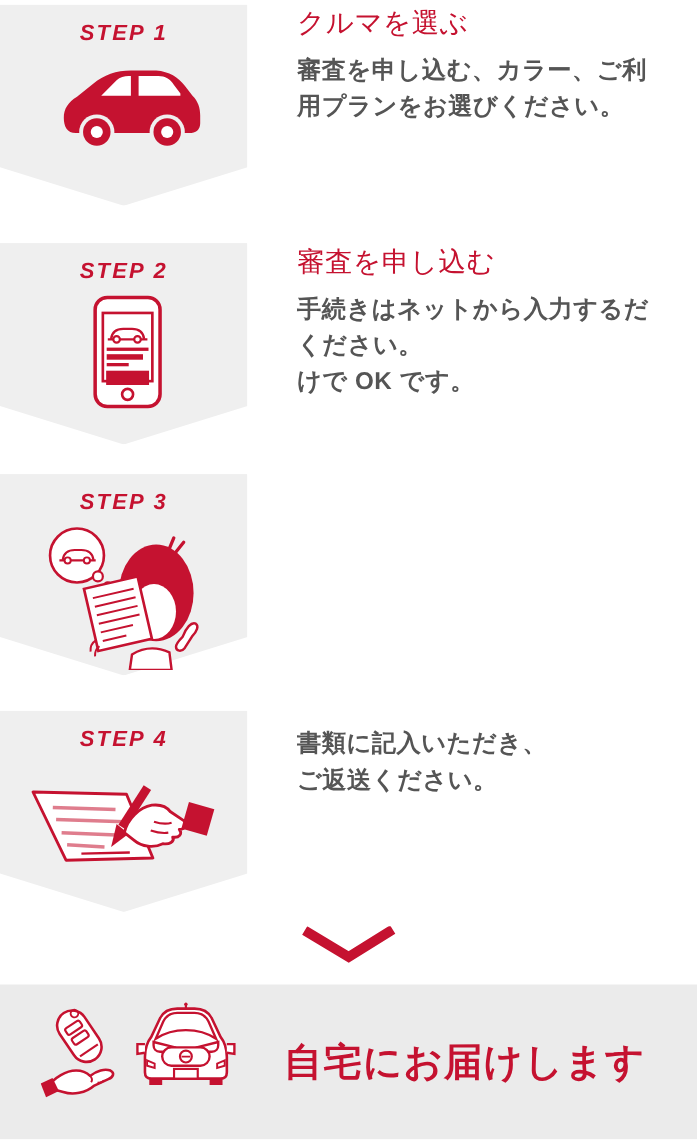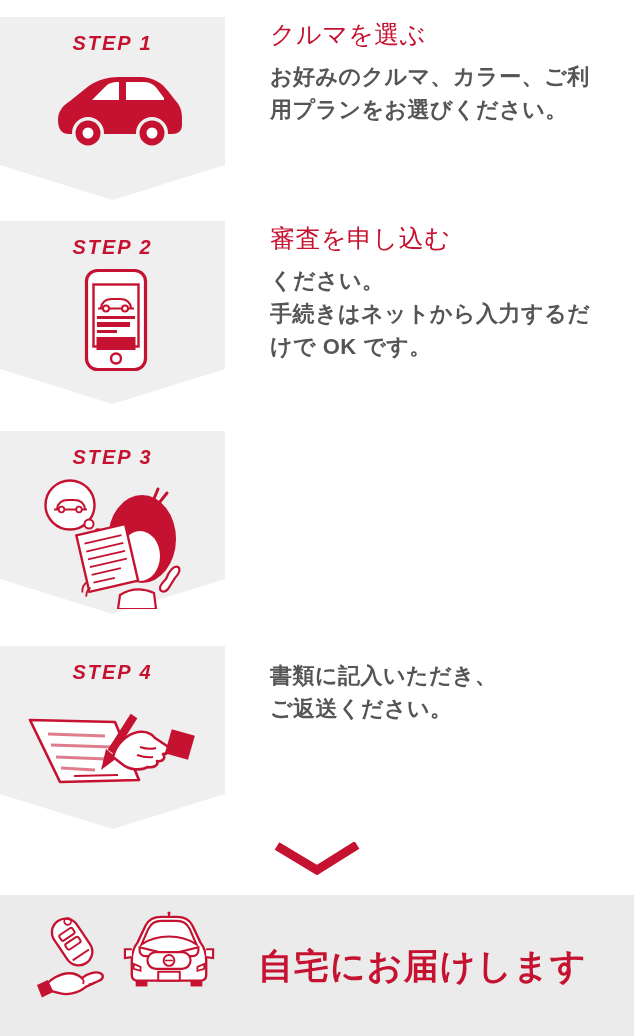--- a/index.html
+++ b/index.html
@@ -1,20 +1,20 @@
 <!DOCTYPE html>
 <html style="--accent: #c51230; --panel: #efefef; --footerbg: #ebebeb; --text: #555555;"><head>
 <meta charset="utf-8">
 <style>
   html,body{margin:0;padding:0;background:#fff;}
   body{font-family:"Liberation Sans","DejaVu Sans",sans-serif;}
   #page{position:relative;width:634px;height:1036px;background:#fff;overflow:hidden;}
 
   .step{position:absolute;left:0;width:634px;height:183px;}
-  .s1{top:17px;} .s2{top:221px;} .s3{top:431px;} .s4{top:646px;}
+  .s1{top:4px;} .s2{top:221px;} .s3{top:431px;} .s4{top:646px;}
 
   .pentagon{position:absolute;left:0;top:0;width:225px;height:183px;
     background:var(--panel,#efefef);
     clip-path:polygon(0 0,100% 0,100% 148px,50% 100%,0 148px);}
 
   .step-label{position:absolute;top:15px;left:0;width:225px;text-align:center;
     font-size:20px;font-weight:bold;font-style:italic;letter-spacing:2px;
     color:var(--accent,#c51230);}
 
   .icon-wrap{position:absolute;color:var(--accent,#c51230);line-height:0;}
@@ -54,21 +54,21 @@
           <circle cx="33" cy="66" r="12.5" fill="currentColor"></circle>
           <circle cx="33" cy="66" r="5.5" fill="#fff"></circle>
         <circle cx="97" cy="66" r="16" fill="#efefef"></circle>
           <circle cx="97" cy="66" r="12.5" fill="currentColor"></circle>
           <circle cx="97" cy="66" r="5.5" fill="#fff"></circle>
       </svg>
     </div>
     <div class="step-text">
       <div class="step-title">クルマを選ぶ</div>
       <div class="step-desc">
-        <span class="desc-line">お好みのクルマ、カラー、ご利</span>
+        <span class="desc-line">審査を申し込む、カラー、ご利</span>
         <span class="desc-line">用プランをお選びください。</span>
       </div>
     </div>
   </div>
 
   <div class="step s2">
     <div class="pentagon"></div>
     <div class="step-label">STEP 2</div>
     <div class="icon-wrap i2">
       <svg width="64" height="104" viewBox="0 0 64 104">
@@ -83,22 +83,22 @@
         <rect x="13" y="48" width="38" height="3" fill="currentColor"></rect>
         <rect x="13" y="54" width="33" height="5" fill="currentColor"></rect>
         <rect x="13" y="62" width="20" height="3" fill="currentColor"></rect>
         <rect x="12.5" y="69" width="39" height="13" fill="currentColor"></rect>
         <circle cx="32" cy="90.5" r="5" fill="none" stroke="currentColor" stroke-width="2.4"></circle>
       </svg>
     </div>
     <div class="step-text">
       <div class="step-title">審査を申し込む</div>
       <div class="step-desc">
+        <span class="desc-line">手続きはネットから入力するだ</span>
         <span class="desc-line">ください。</span>
-        <span class="desc-line">手続きはネットから入力するだ</span>
         <span class="desc-line">けで OK です。</span>
       </div>
     </div>
   </div>
 
   <div class="step s3">
     <div class="pentagon"></div>
     <div class="step-label">STEP 3</div>
     <div class="icon-wrap i3">
       <svg width="150" height="130" viewBox="0 0 150 130">

